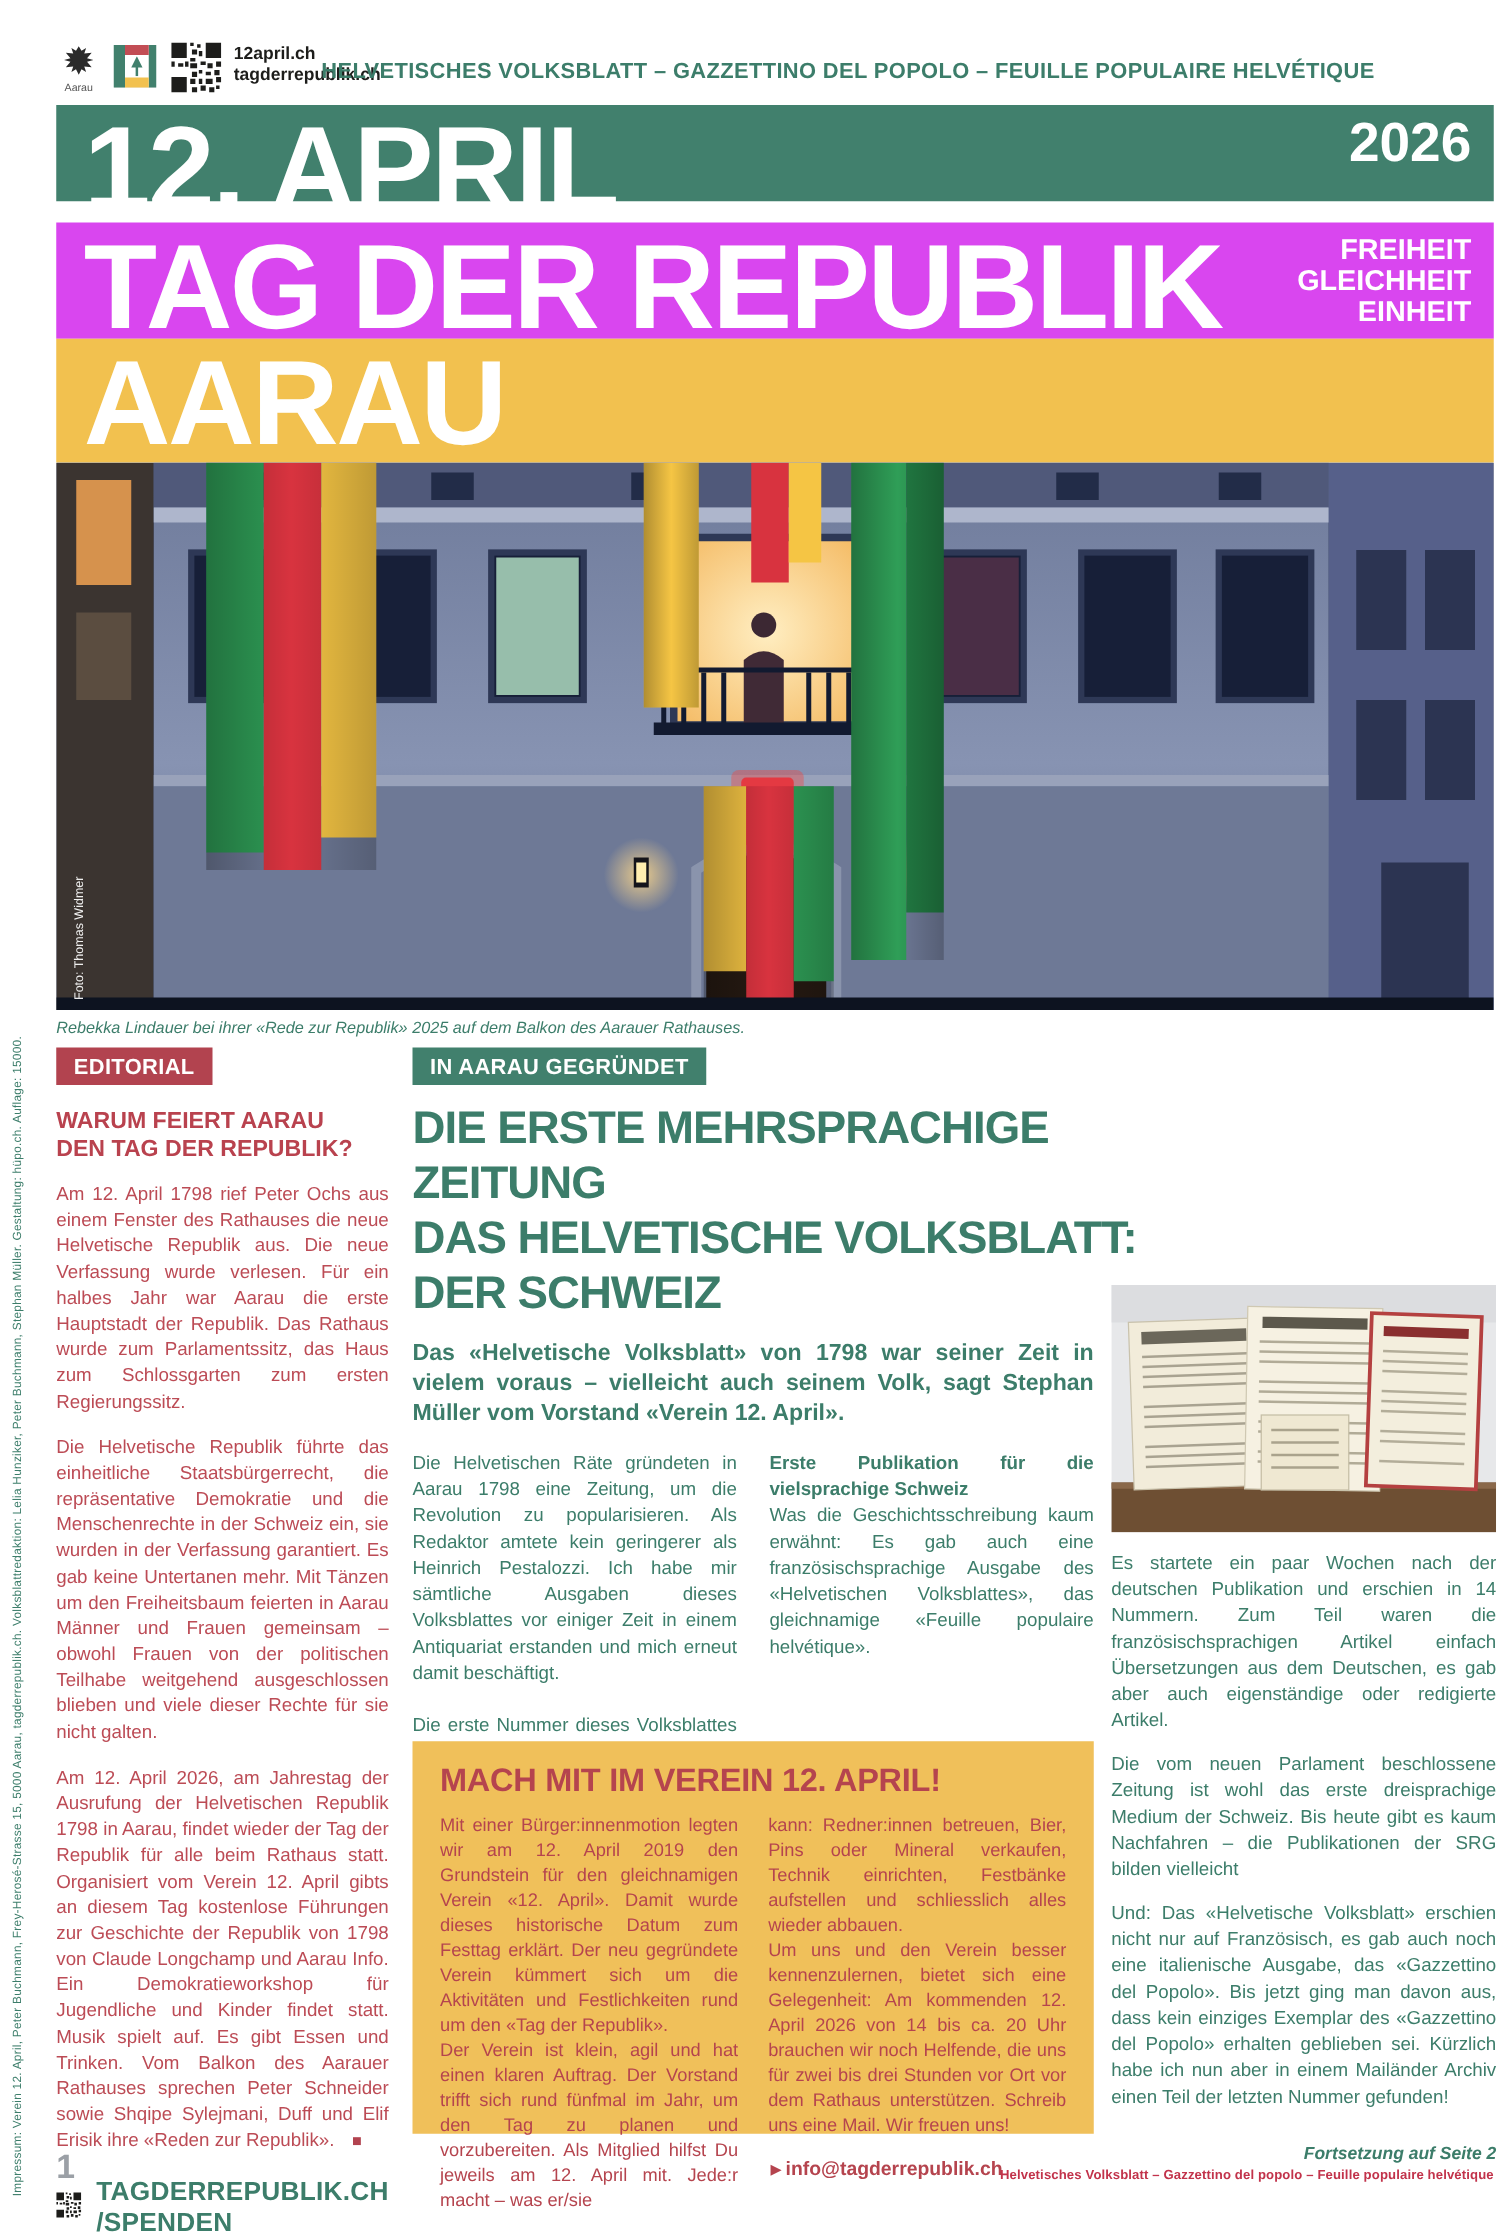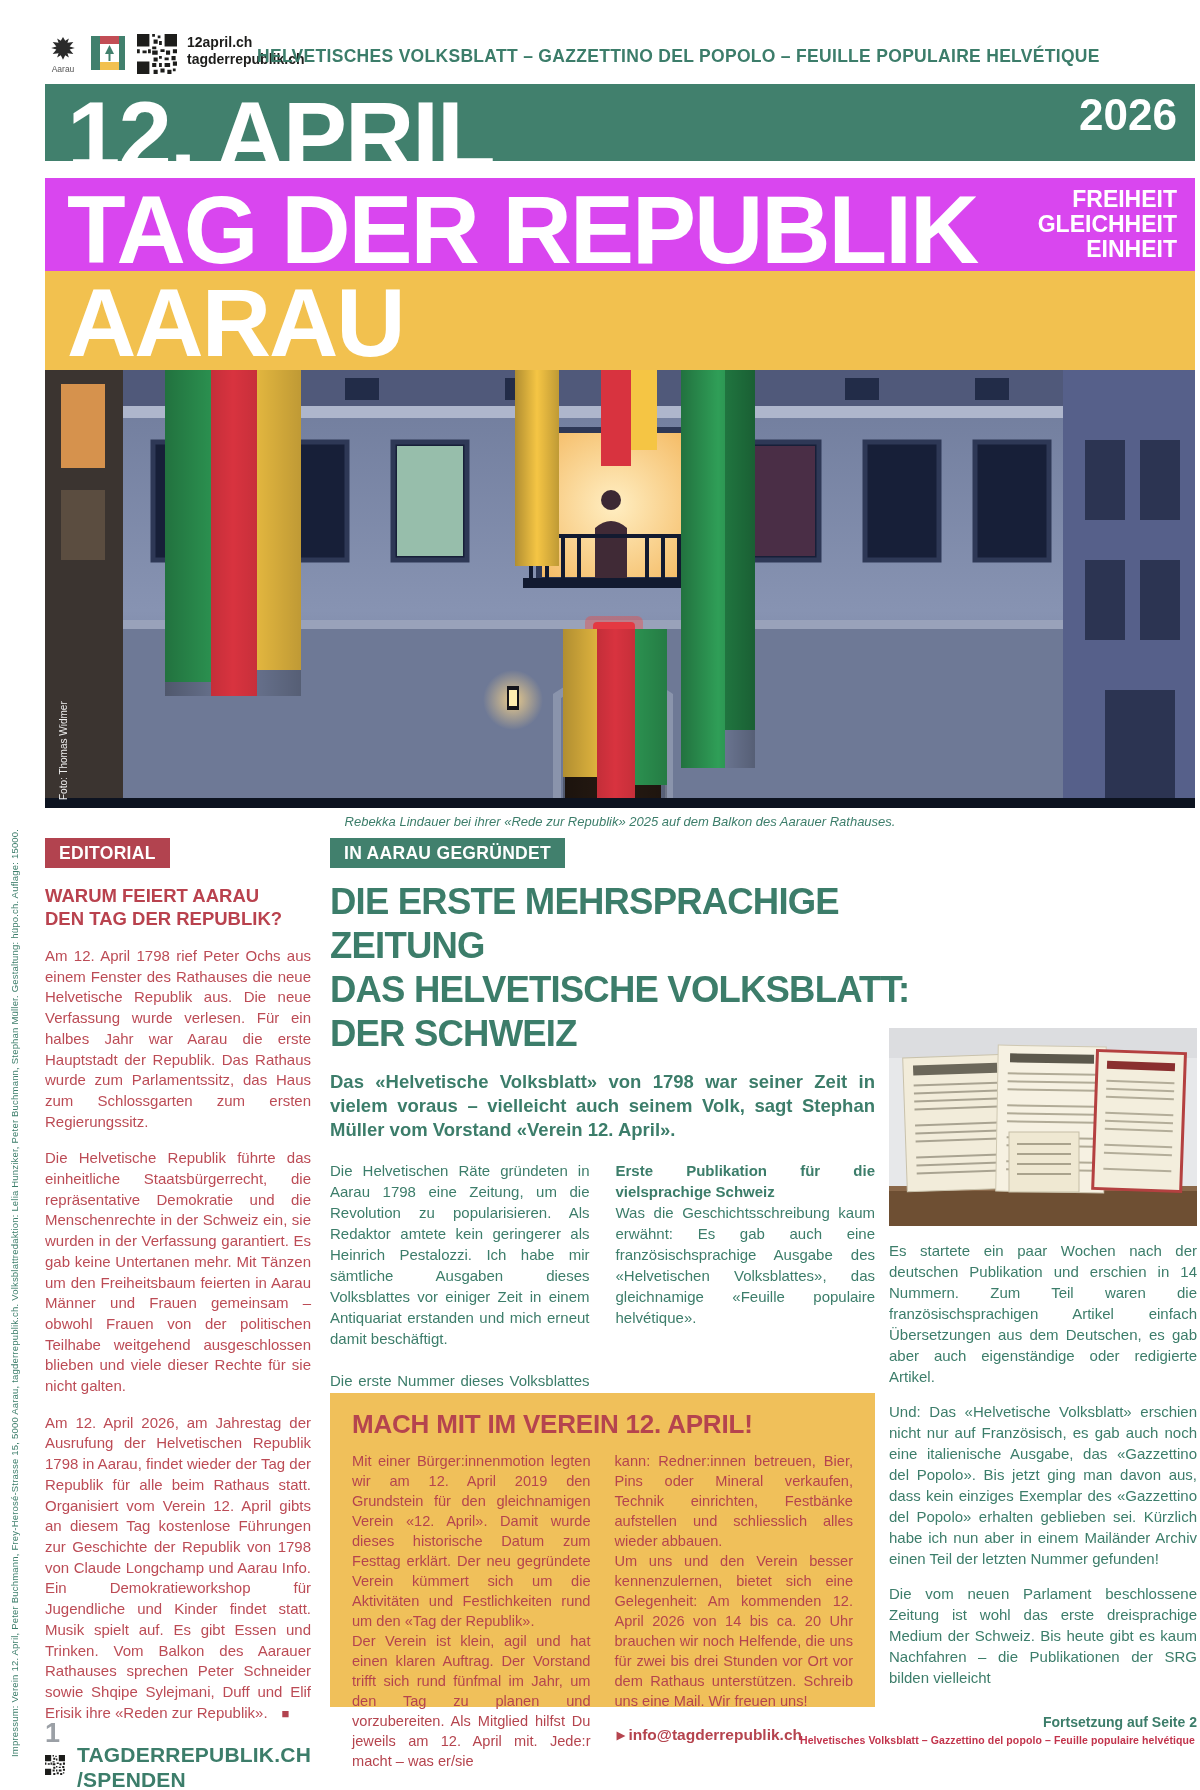--- a/index.html
+++ b/index.html
@@ -33,21 +33,21 @@
             line-height:1;letter-spacing:-2px;white-space:nowrap;transform:translateY(4px);}
   .band-year{position:absolute;right:18px;top:6px;color:#fff;font-weight:bold;font-size:44px;}
   .band-motto{position:absolute;right:18px;top:9px;color:#fff;font-weight:bold;font-size:23px;
               line-height:25px;text-align:right;}
 
   
   .photo{position:absolute;left:45px;top:370px;width:1150px;height:438px;overflow:hidden;}
   .photo svg{display:block;}
   .photo-credit{position:absolute;left:58px;top:800px;transform:rotate(-90deg);
                 transform-origin:0 0;white-space:nowrap;color:#fff;font-size:10px;opacity:.92;}
-  .caption{position:absolute;left:45px;top:814px;width:1150px;text-align:center;
+  .caption{position:absolute;left:45px;top:814px;width:1150px;text-align:left;
            font-size:13px;font-style:italic;color:#3c7d6a;}
 
   
   .chip{display:inline-block;color:#fff;font-weight:bold;font-size:17.5px;
         padding:5px 14px 4px 14px;letter-spacing:.3px;}
   .chip-red{background:#b2434f;}
   .chip-green{background:#41806d;}
 
   
   .col-editorial{position:absolute;left:45px;top:838px;width:266px;}
@@ -82,21 +82,21 @@
                  text-align:justify;hyphens:auto;-webkit-hyphens:auto;}
   .email-row{margin-top:15px;color:#b5444e;font-weight:bold;font-size:15.5px;}
   .arrow-icon{display:inline-block;transform:scale(.75);margin-right:2px;}
 
   
   .col-right{position:absolute;left:889px;top:1028px;width:308px;}
   .archive-photo{width:308px;height:198px;overflow:hidden;}
   .col-right p{margin:14px 0 0 0;color:#3c7d6a;font-size:15px;line-height:21px;
                text-align:justify;hyphens:auto;-webkit-hyphens:auto;}
   .more-line{margin-top:26px;text-align:right;color:#3c7d6a;font-weight:bold;
-             font-size:14px;}
+             font-style:italic;font-size:14px;}
 
   
   .page-num{position:absolute;left:45px;top:1718px;color:#9ba0a6;font-weight:bold;font-size:27px;}
   .footer-line{position:absolute;right:5px;top:1734px;color:#c2334b;font-weight:bold;
                font-size:10.5px;letter-spacing:.1px;}
   .impressum{position:absolute;left:9px;top:1757px;transform:rotate(-90deg);
              transform-origin:0 0;white-space:nowrap;color:#3c7d6a;font-size:9.5px;
              letter-spacing:.2px;}
 </style>
 </head>
@@ -406,22 +406,22 @@
         <rect x="120" y="104" width="70" height="60" fill="#efe8d2" stroke="#c5bea6"></rect>
         <g stroke="#aaa38d" stroke-width="2">
           <line x1="128" y1="116" x2="182" y2="116"></line>
             <line x1="128" y1="126" x2="182" y2="126"></line>
           <line x1="128" y1="136" x2="182" y2="136"></line>
             <line x1="128" y1="146" x2="182" y2="146"></line>
         </g>
       </svg>
     </div>
     <p>Es startete ein paar Wochen nach der deutschen Publikation und erschien in 14 Nummern. Zum Teil waren die französischsprachigen Artikel einfach Übersetzungen aus dem Deutschen, es gab aber auch eigenständige oder redigierte Artikel.</p>
+    <p>Die vom neuen Parlament beschlossene Zeitung ist wohl das erste dreisprachige Medium der Schweiz. Bis heute gibt es kaum Nachfahren – die Publikationen der SRG bilden vielleicht</p>
     <p>Und: Das «Helvetische Volksblatt» erschien nicht nur auf Französisch, es gab auch noch eine italienische Ausgabe, das «Gazzettino del Popolo». Bis jetzt ging man davon aus, dass kein einziges Exemplar des «Gazzettino del Popolo» erhalten geblieben sei. Kürzlich habe ich nun aber in einem Mailänder Archiv einen Teil der letzten Nummer gefunden!</p>
-    <p>Die vom neuen Parlament beschlossene Zeitung ist wohl das erste dreisprachige Medium der Schweiz. Bis heute gibt es kaum Nachfahren – die Publikationen der SRG bilden vielleicht</p>
     <div class="more-line">Fortsetzung auf Seite 2</div>
   </div>
 
   <div class="page-num">1</div>
   <div class="footer-line">Helvetisches Volksblatt – Gazzettino del popolo – Feuille populaire helvétique</div>
   <div class="impressum">Impressum: Verein 12. April, Peter Buchmann, Frey-Herosé-Strasse 15, 5000 Aarau, tagderrepublik.ch. Volksblattredaktion: Lelia Hunziker, Peter Buchmann, Stephan Müller. Gestaltung: hüpo.ch. Auflage: 15000.</div>
 
 </div>
 
 </body></html>

